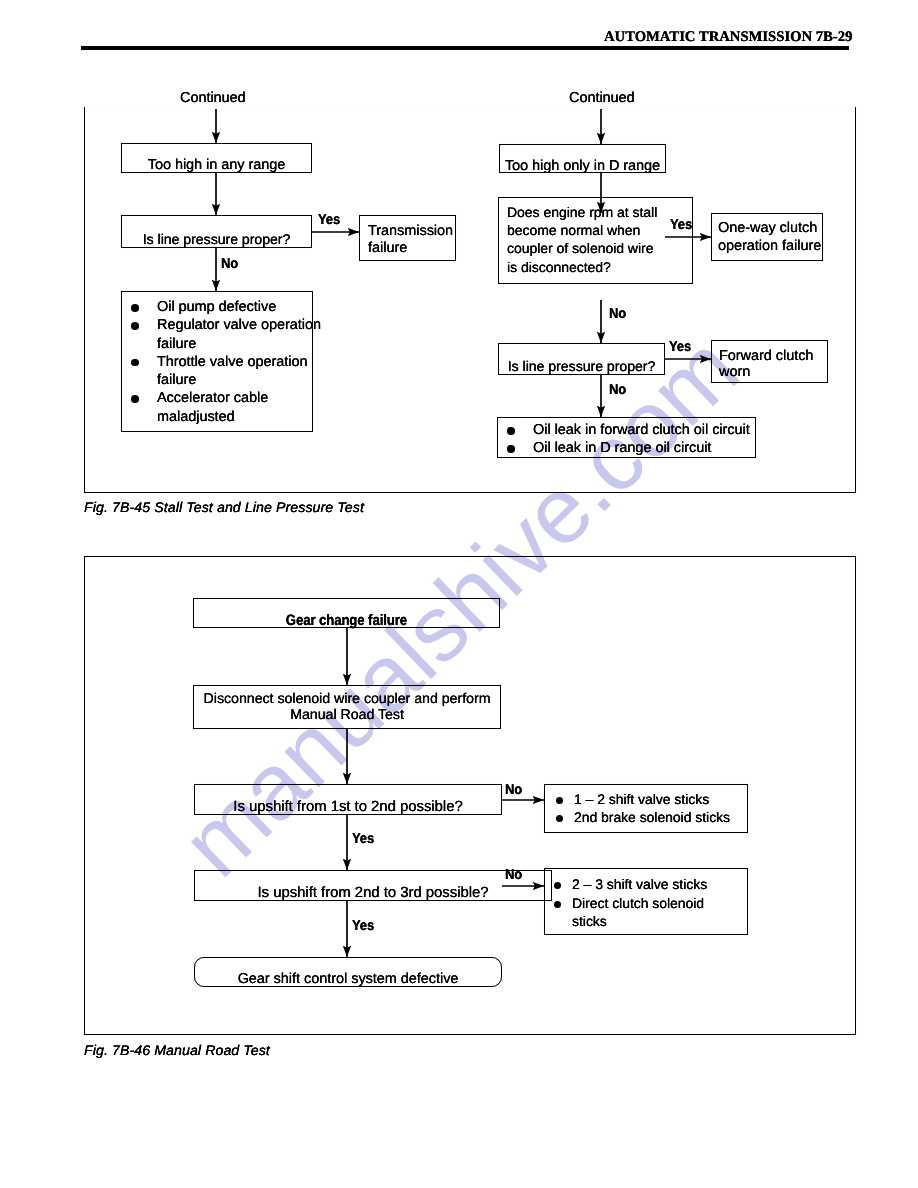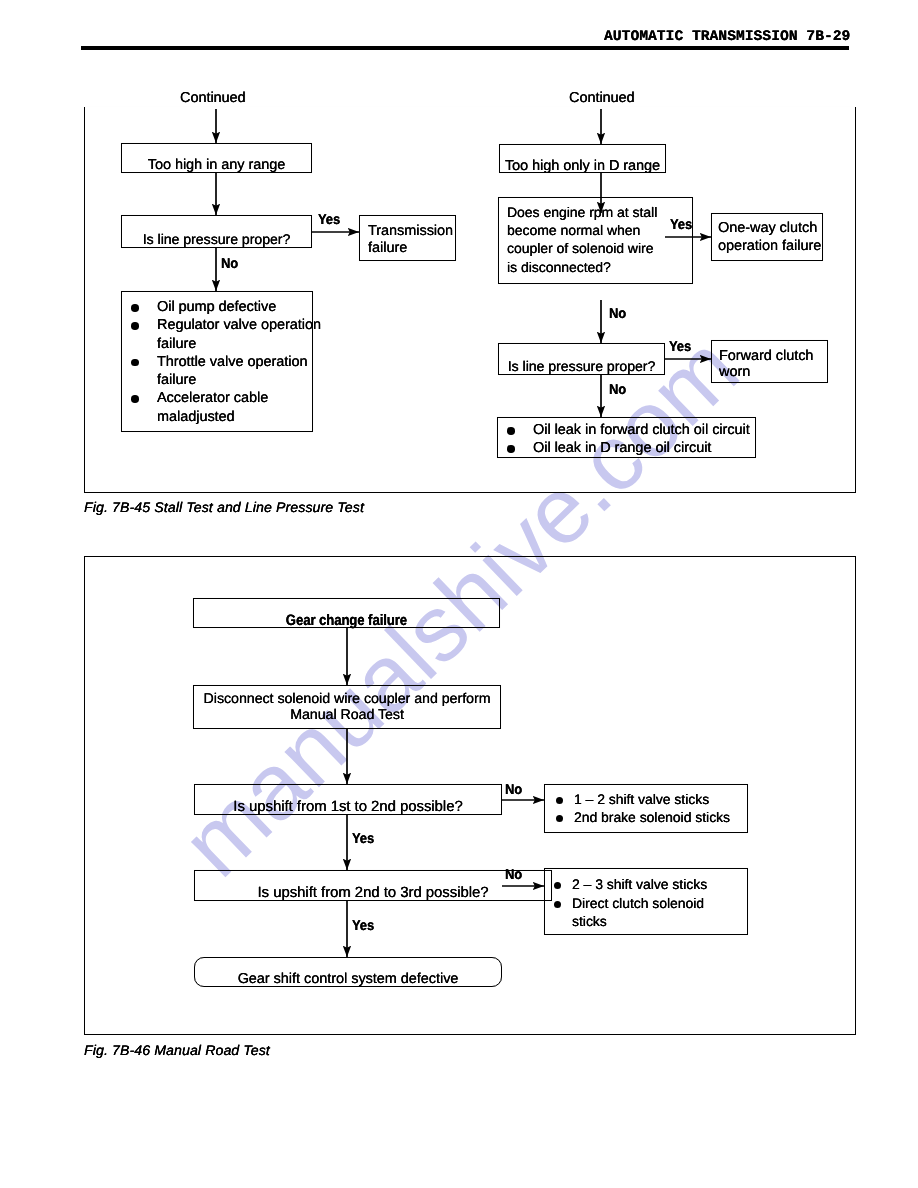--- a/index.html
+++ b/index.html
@@ -10,21 +10,21 @@
     -webkit-font-smoothing:antialiased;
     text-rendering:geometricPrecision;
   }
   .page{position:absolute;inset:0;}
   
   .ink{text-shadow:0 0 0.45px rgba(0,0,0,0.95), 0.3px 0 0.2px rgba(0,0,0,0.55);}
 
   
   #header-title{
     position:absolute; left:604px; top:29px;
-    font-family:Liberation Mono, monospace;
+    font-family:Liberation Serif, serif;
     font-weight:bold; font-size:14.6px; letter-spacing:0.04px;
     white-space:nowrap; line-height:16px;
   }
   #header-rule{
     position:absolute; left:81px; top:46px; width:768px; height:4px;
     background:#000;
   }
 
   
   .fig-frame{position:absolute;border:1.55px solid #000;box-shadow:0 0 0.4px rgba(0,0,0,0.7);}

